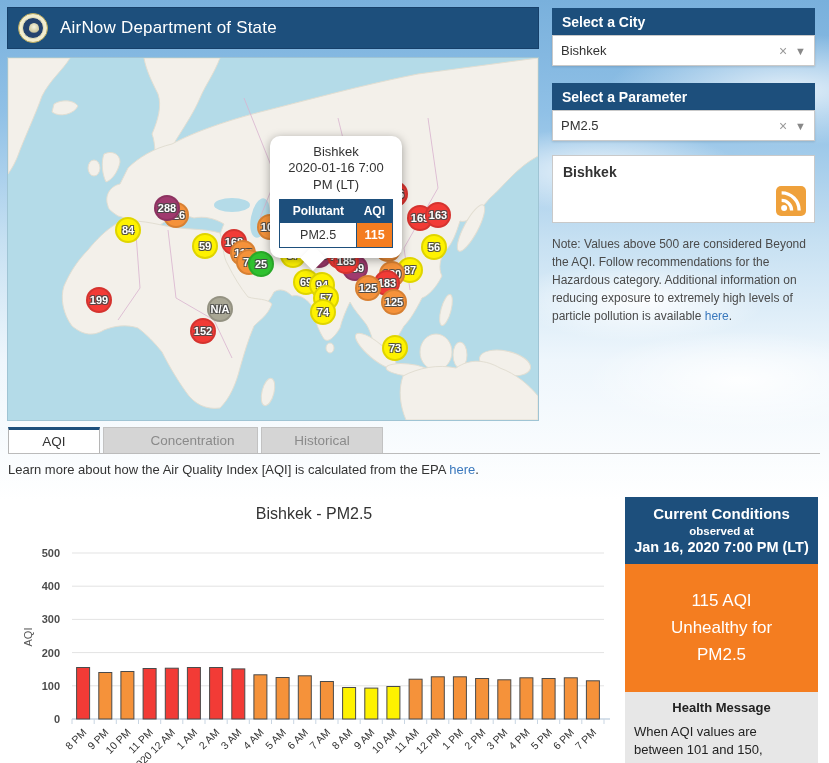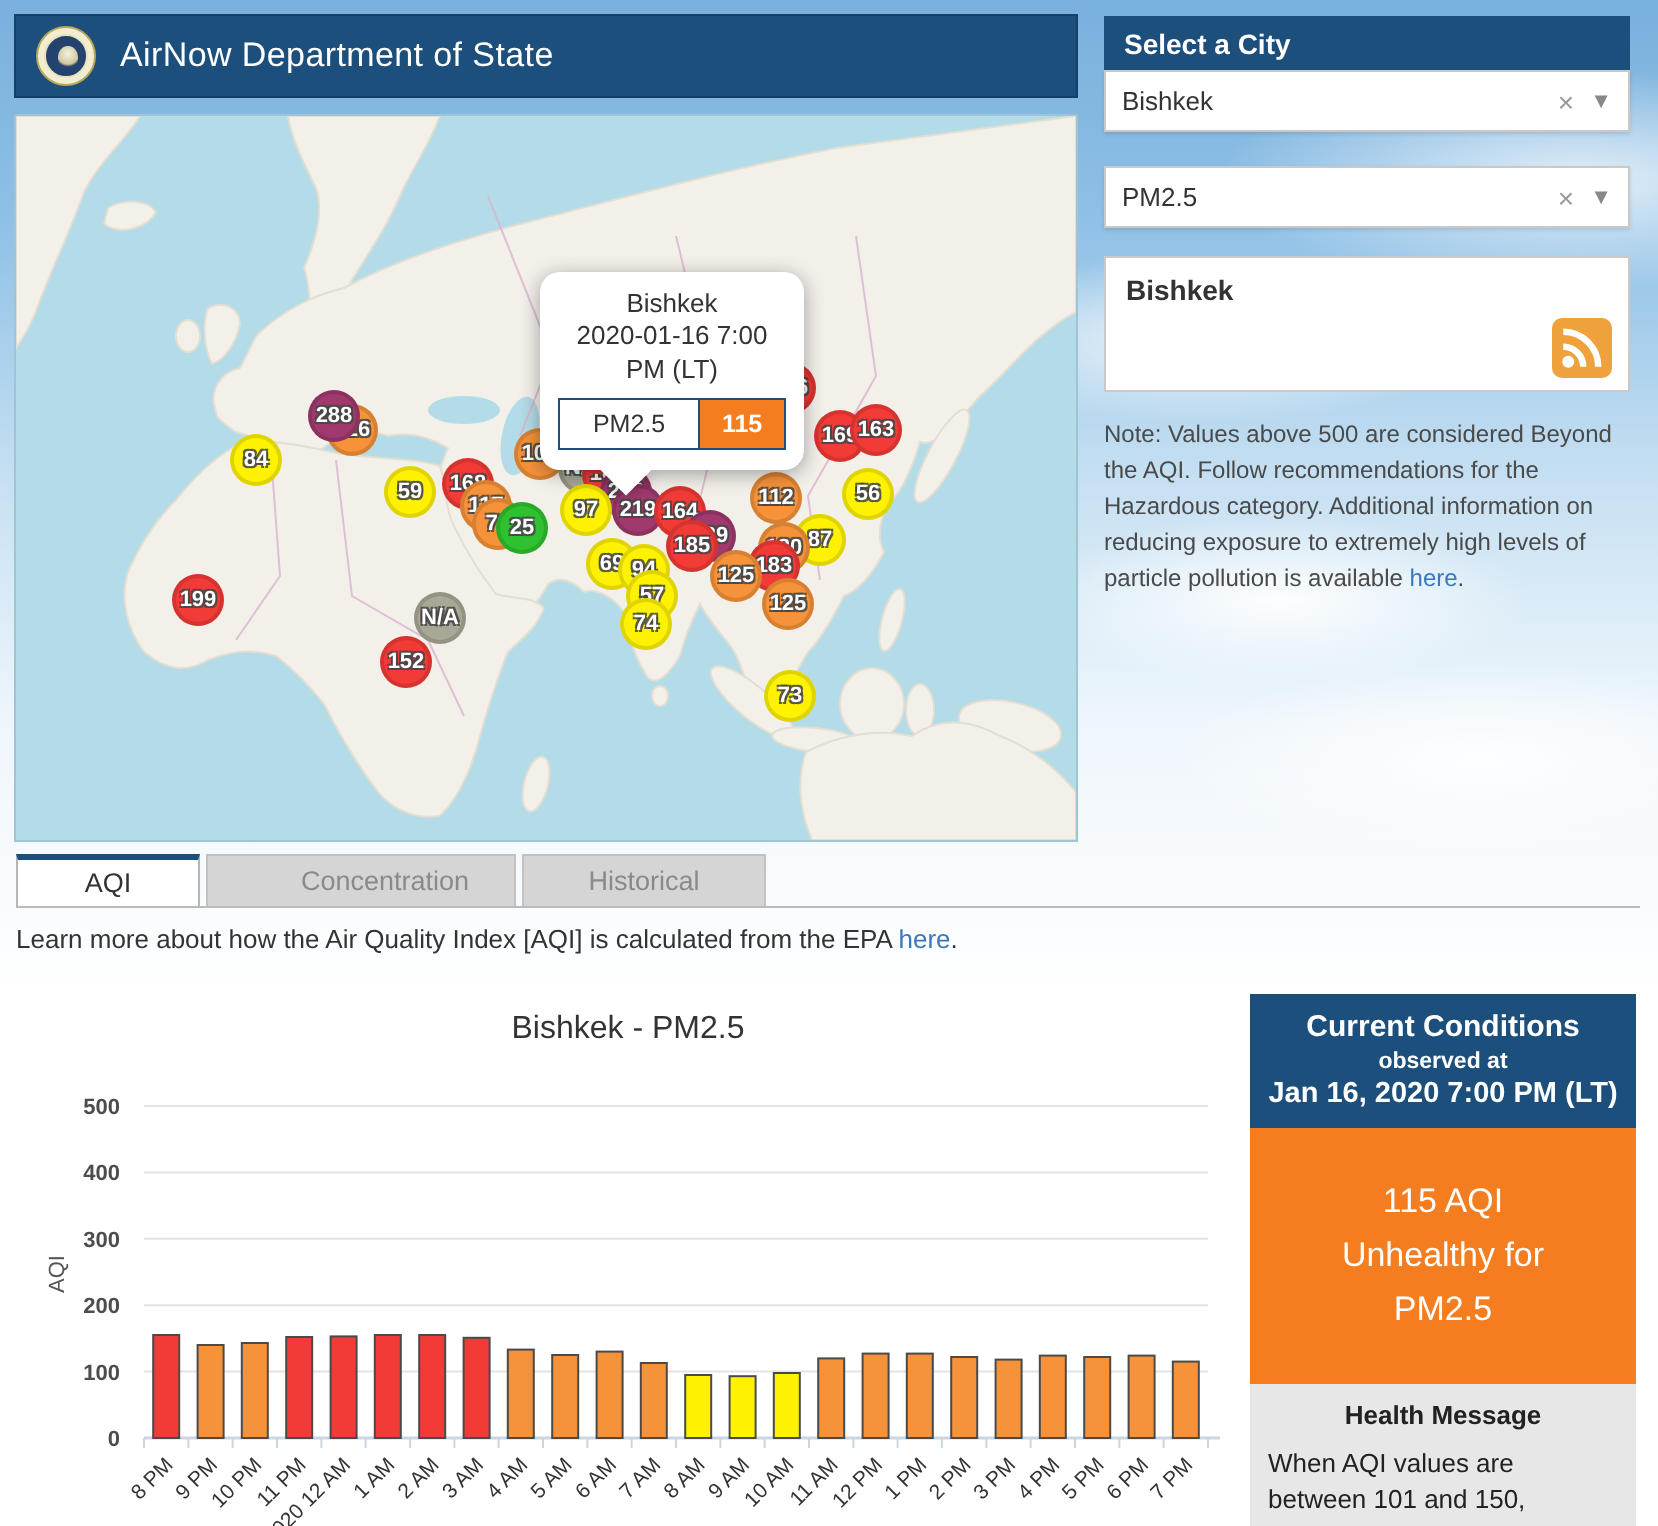--- a/index.html
+++ b/index.html
@@ -162,21 +162,21 @@
         <div class="marker" style="left: 249px; top: 156px; background: rgb(245, 146, 58);">108</div>
         <div class="marker" style="left: 78px; top: 229px; background: rgb(242, 59, 54);">199</div>
         <div class="marker" style="left: 199px; top: 238px; background: rgb(169, 167, 149);">N/A</div>
         <div class="marker" style="left: 182px; top: 260px; background: rgb(242, 59, 54);">152</div>
         <div class="marker" style="left: 271px; top: 163px; background: rgb(169, 167, 149);">N/A</div>
         <div class="marker" style="left: 283px; top: 166px; background: rgb(242, 59, 54);">166</div>
         <div class="marker" style="left: 292px; top: 175px; background: rgb(160, 58, 110);">206</div>
         <div class="marker" style="left: 298px; top: 184px; background: rgb(160, 58, 110);">219</div>
         <div class="marker" style="left: 319px; top: 185px; background: rgb(242, 59, 54);">164</div>
         <div class="marker" style="left: 334px; top: 197px; background: rgb(160, 58, 110);">239</div>
-        <div class="marker" style="left: 325px; top: 202px; background: rgb(242, 59, 54);">185</div>
+        <div class="marker" style="left: 325px; top: 190px; background: rgb(242, 59, 54);">185</div>
         <div class="marker" style="left: 272px; top: 184px; background: rgb(254, 242, 0);">97</div>
         <div class="marker" style="left: 285px; top: 211px; background: rgb(254, 242, 0);">69</div>
         <div class="marker" style="left: 301px; top: 214px; background: rgb(254, 242, 0);">94</div>
         <div class="marker" style="left: 305px; top: 227px; background: rgb(254, 242, 0);">57</div>
         <div class="marker" style="left: 302px; top: 241px; background: rgb(254, 242, 0);">74</div>
         <div class="marker" style="left: 278px; top: 153px; background: rgb(242, 59, 54);">166</div>
         <div class="marker" style="left: 277px; top: 143px; background: rgb(242, 59, 54);">83</div>
         <div class="marker" style="left: 292px; top: 138px; background: rgb(245, 146, 58);">115</div>
         <div class="marker" style="left: 374px; top: 123px; background: rgb(242, 59, 54);">166</div>
         <div class="marker" style="left: 399px; top: 147px; background: rgb(242, 59, 54);">169</div>
@@ -192,37 +192,42 @@
       </div>
 
     <div class="popup">
       <div class="popup-title">
         <div>Bishkek</div>
         <div>2020-01-16 7:00</div>
         <div>PM (LT)</div>
       </div>
       <table class="popup-table">
         <tbody>
+            <tr>
+          <th>Pollutant</th>
+          <th>AQI</th>
+        </tr>
         <tr>
           <td>PM2.5</td>
           <td class="aqi">115</td>
         </tr>
       </tbody>
         </table>
     </div>
   </div>
 
   <div class="side">
     <div class="blue-bar">Select a City</div>
     <div class="select-box">
       <span class="val">Bishkek</span>
       <span class="clear-x">×</span>
       <span class="dd-arrow">▼</span>
     </div>
     <div style="height:17px"></div>
+    <div class="blue-bar">Select a Parameter</div>
     <div class="select-box">
       <span class="val">PM2.5</span>
       <span class="clear-x">×</span>
       <span class="dd-arrow">▼</span>
     </div>
     <div class="feed-box">
       <div class="feed-title">Bishkek</div>
       <svg class="rss" viewBox="0 0 24 24">
         <rect x="0" y="0" width="24" height="24" rx="4" fill="#efa13b"></rect>
         <circle cx="6.5" cy="17.5" r="2.4" fill="#fff"></circle>

